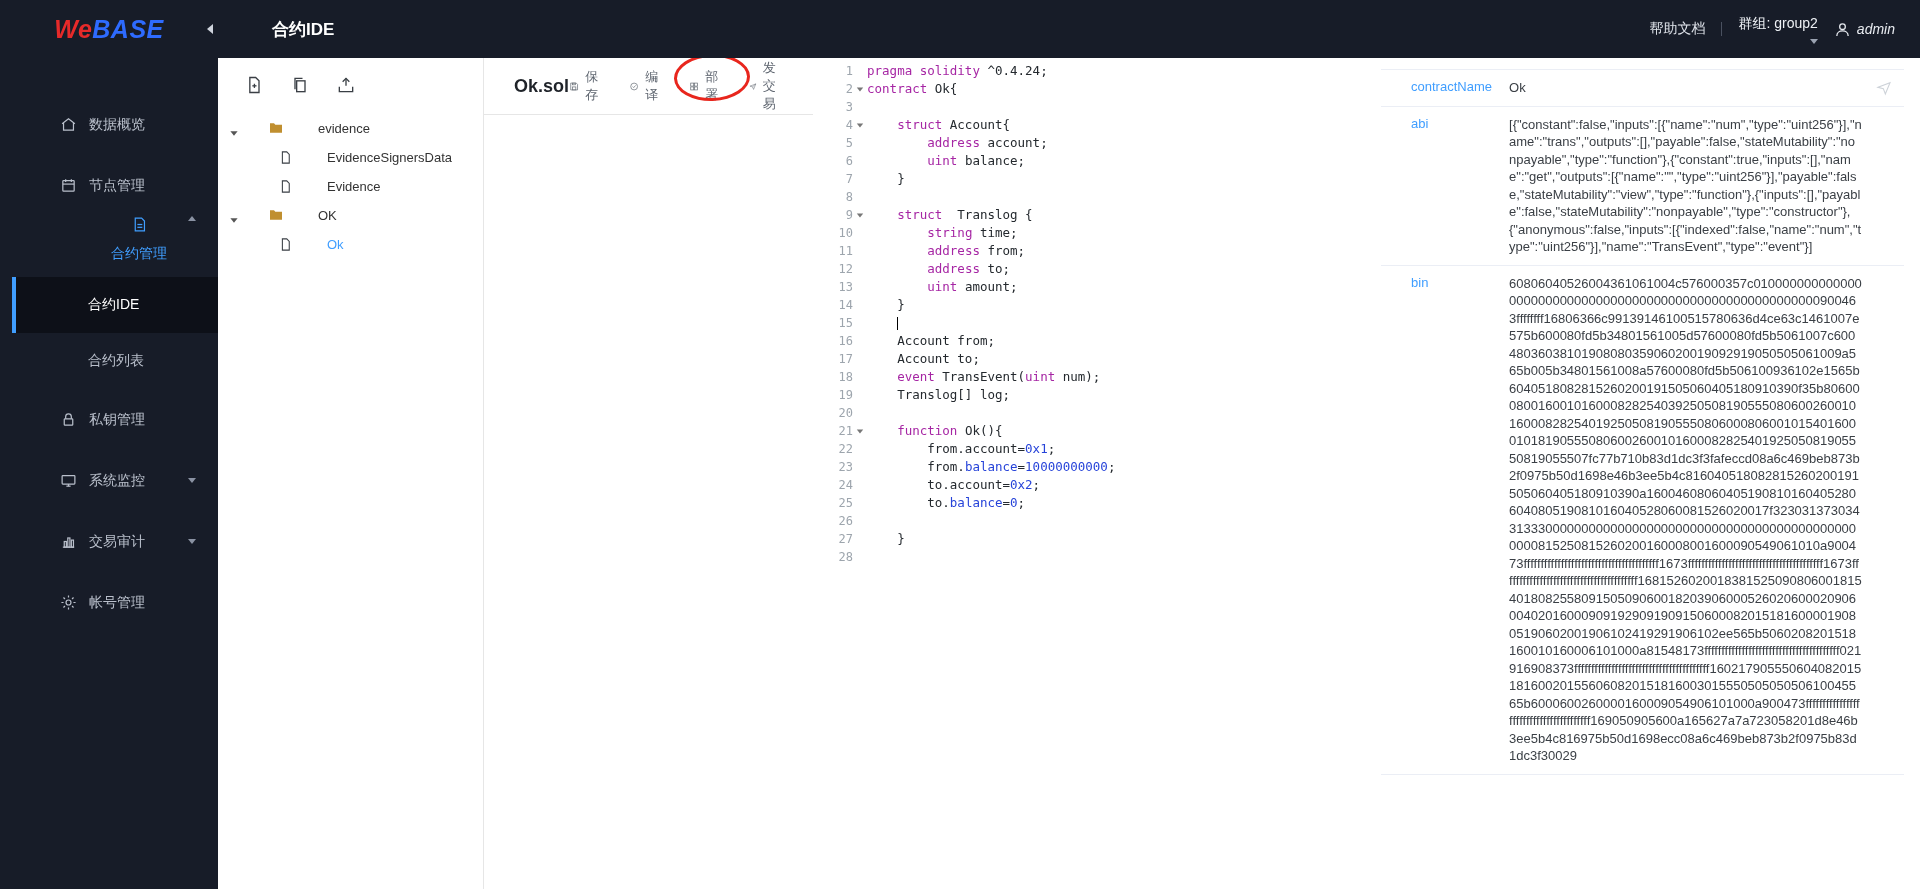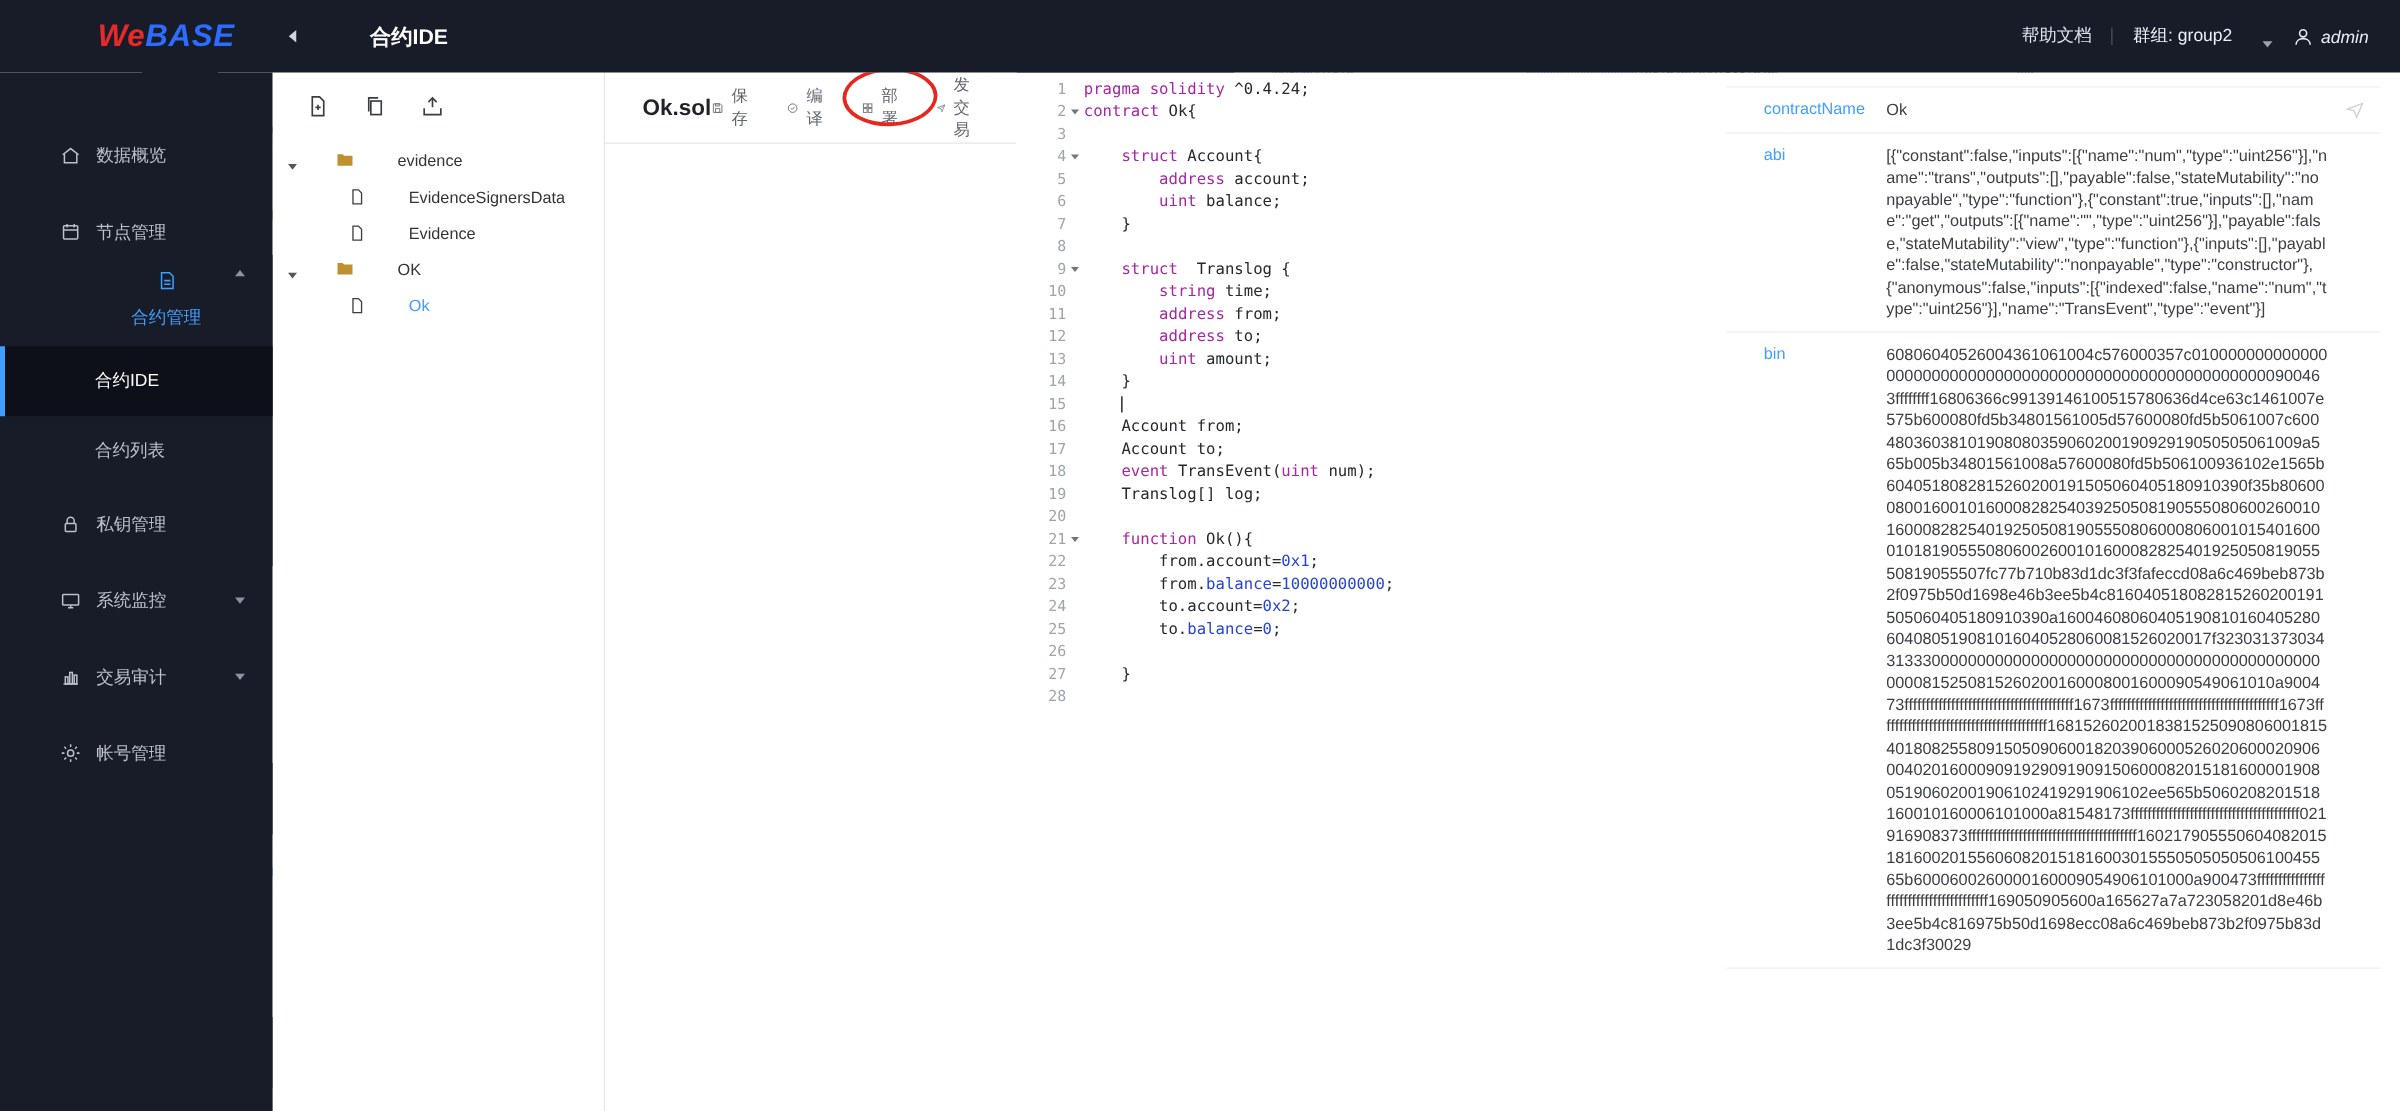--- a/index.html
+++ b/index.html
@@ -12,39 +12,39 @@
               border-top:5px solid currentColor; }
   .tri-up   { display:inline-block; width:0; height:0;
               border-left:4px solid transparent; border-right:4px solid transparent;
               border-bottom:5px solid currentColor; }
   .tri-left { display:inline-block; width:0; height:0;
               border-top:5px solid transparent; border-bottom:5px solid transparent;
               border-right:6px solid currentColor; }
 
   
   .top-header { position:fixed; left:0; top:0; width:1920px; height:58px;
-                background:#171c28; display:flex; align-items:center; z-index:30;padding-left:24px; }
+                background:#171c28; display:flex; align-items:center; z-index:30; }
   .logo-box { width:218px; height:100%; display:flex; align-items:center;
               justify-content:center; position:relative; cursor:pointer; }
   .logo-we   { color:#e62a2a; font-size:25px; font-weight:bold; font-style:italic; letter-spacing:0.5px; }
   .logo-base { color:#2e6bff; font-size:25px; font-weight:bold; font-style:italic; letter-spacing:0.5px; }
   .collapse  { position:absolute; right:5px; top:24px; color:#cfd4dd; }
   .page-title { margin-left:54px; color:#ffffff; font-size:17px; font-weight:bold; }
   .header-right { position:absolute; right:25px; top:0; height:58px;
                   display:flex; align-items:center; gap:16px; color:#dfe3ea; font-size:14px; }
   .hdr-divider { width:1px; height:14px; background:#4a5160; }
-  .group { display:flex; align-items:flex-end; gap:24px; cursor:pointer; color:#eef1f5; }
+  .group { display:flex; align-items:flex-end; gap:6px; cursor:pointer; color:#eef1f5;flex-direction:column; }
   .group .tri-down { color:#9aa2b1; }
   .user { display:flex; align-items:center; gap:6px; cursor:pointer; }
   .user-name { font-style:italic; color:#e8ebf0; }
   .icon-svg { display:inline-block; vertical-align:middle; }
 
   
   .sidebar { position:fixed; left:0; top:58px; width:218px; bottom:0;
-             background:#171c28; z-index:20; }
+             background:#171c28; z-index:20;padding-left:12px; }
   .menu { padding-top:36px; }
   .menu-item { height:61px; display:flex; align-items:center; gap:12px;
                padding-left:48px; color:#bac0cc; font-size:14px; cursor:pointer; position:relative; }
   .menu-item svg { stroke:#bac0cc; }
   .menu-item.section-active { color:#409eff;flex-direction:column; }
   .menu-item.section-active svg { stroke:#409eff; }
   .menu-item .caret { position:absolute; right:22px; color:#8a92a3; }
   .submenu-item { height:56px; display:flex; align-items:center; padding-left:76px;
                   color:#bac0cc; font-size:14px; cursor:pointer; }
   .submenu-item.active { background:#0d1018; color:#ffffff;

